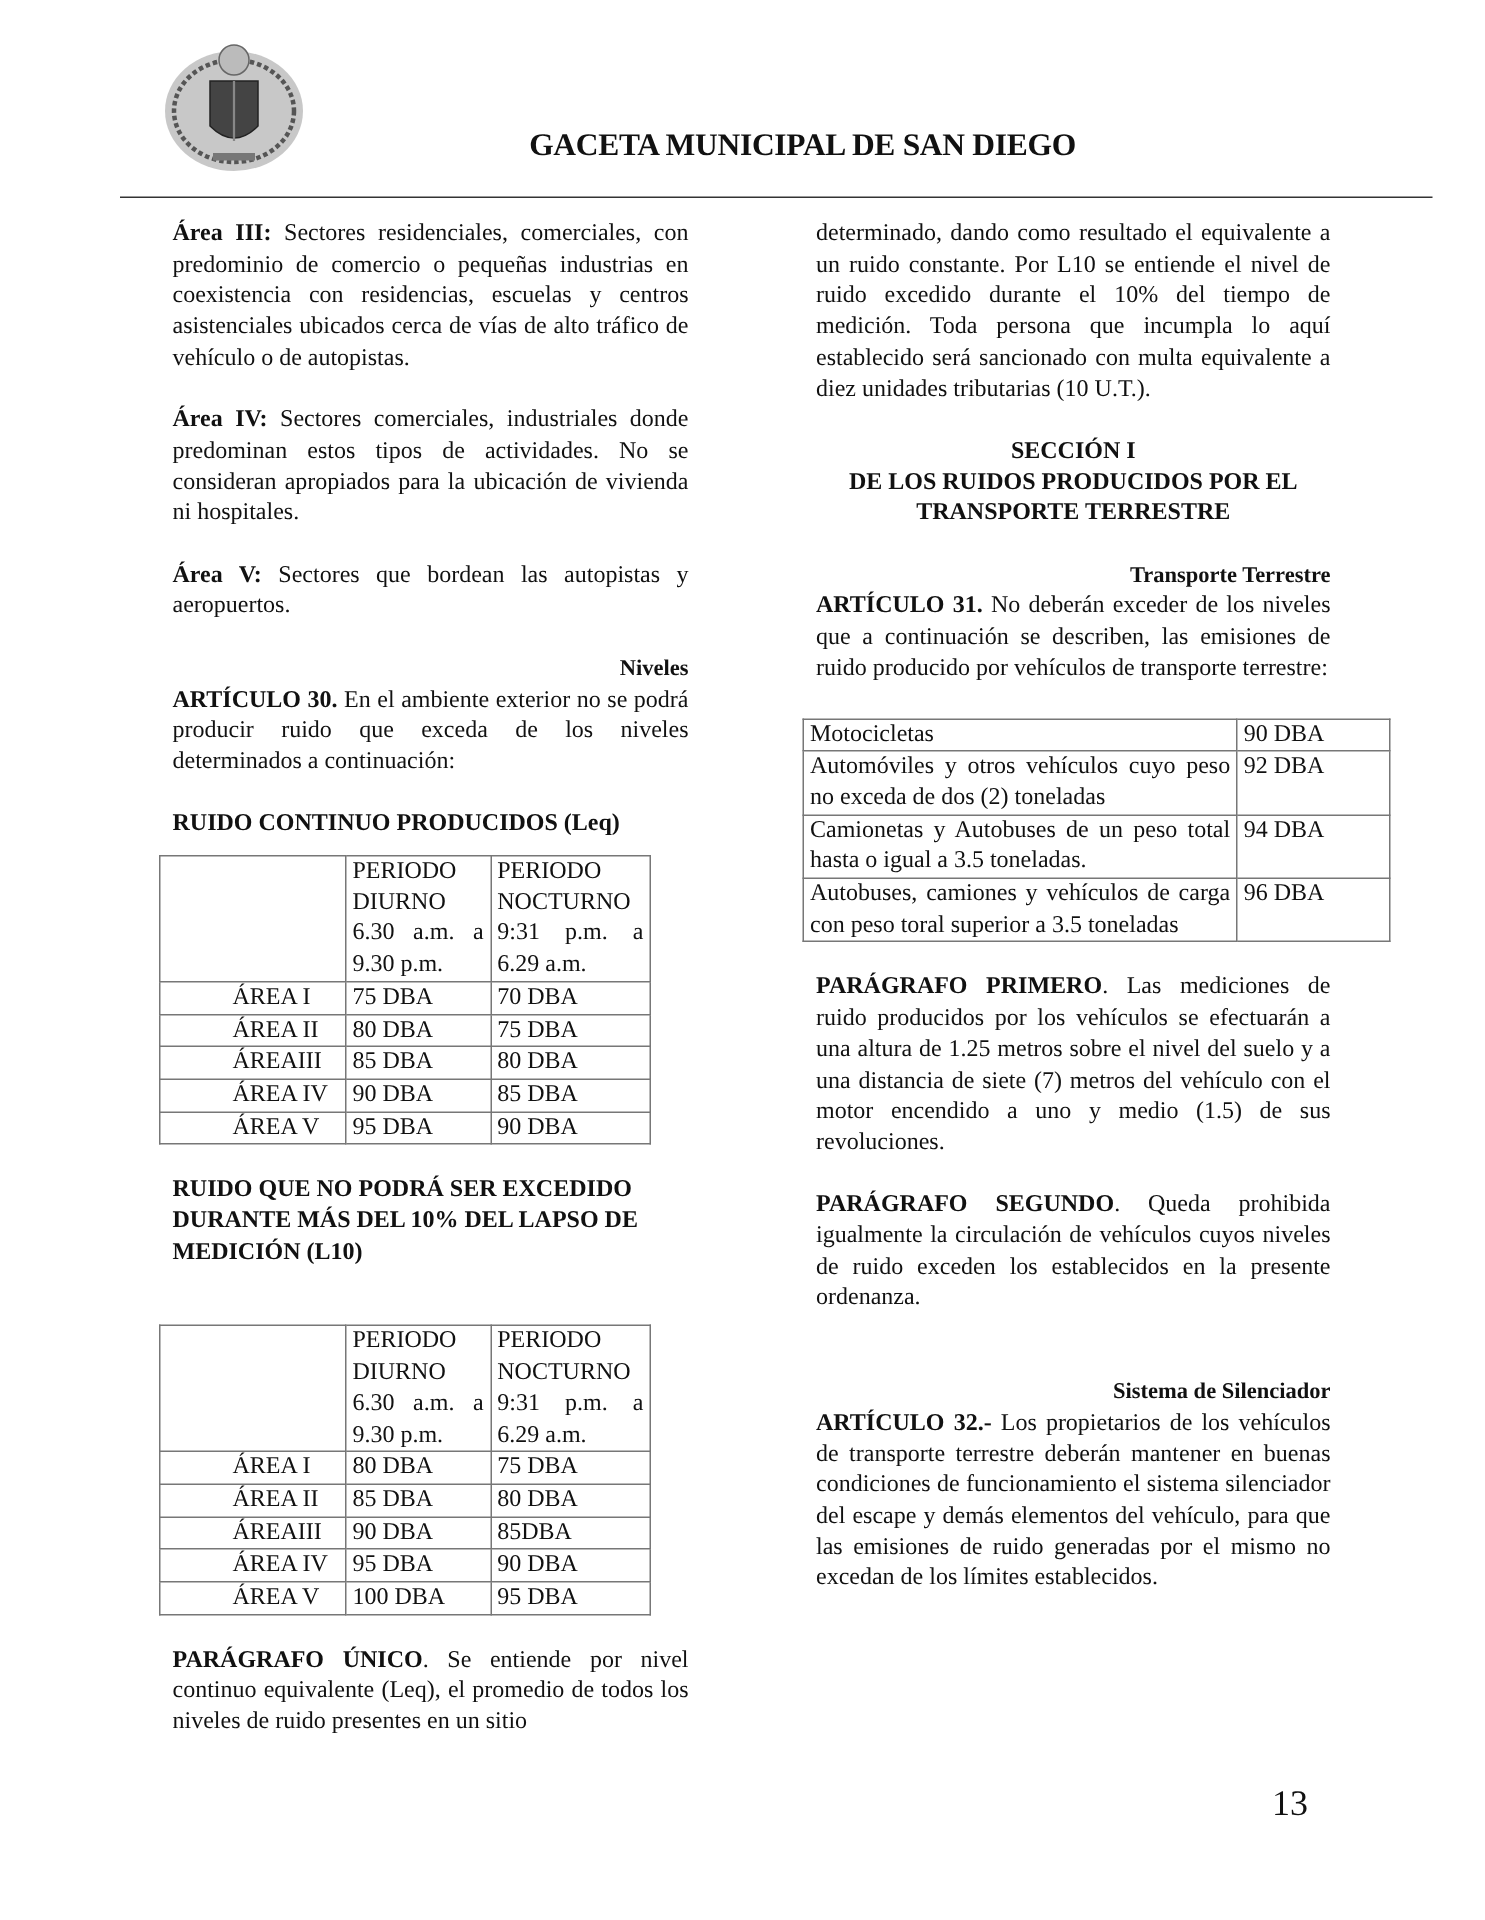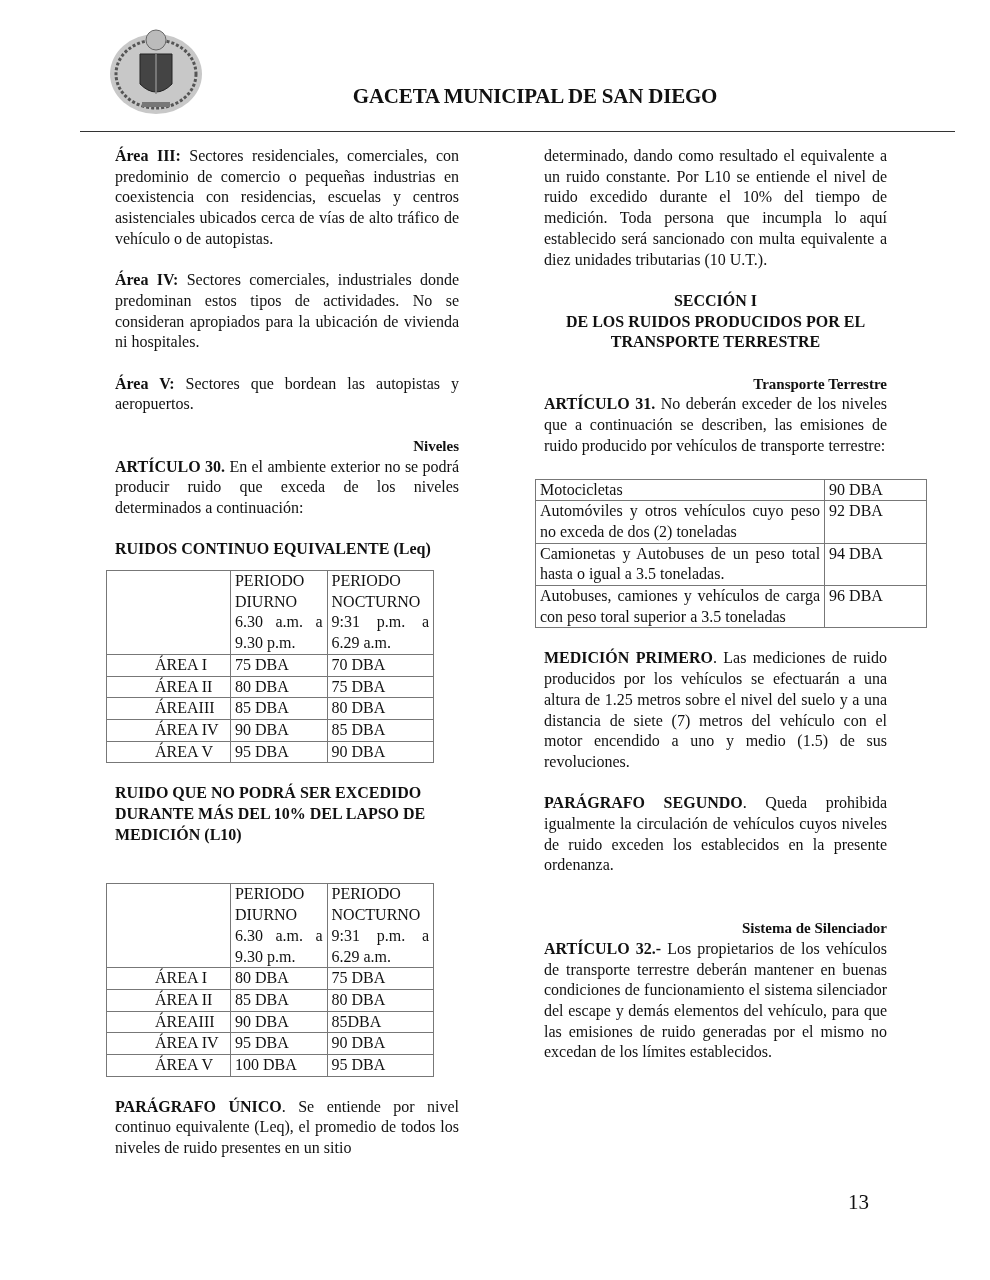--- a/index.html
+++ b/index.html
@@ -20,21 +20,21 @@
   table { border-collapse: collapse; font-size: 16px; line-height: 20.7px; }
   td { border: 1.3px solid #777; vertical-align: top; padding: 0 4px; }
   .t1 { width: 328px; margin-left: -9px; }
   .t1 td:nth-child(1) { width: 85px; padding-left: 48px; }
   .t1 td:nth-child(2) { width: 110px; }
   .t1 td:nth-child(3) { width: 108px; }
   .hdr-cell { text-align: justify; }
   .t2 { width: 392px; margin-left: -9px; }
   .t2 td:nth-child(1) { width: 252px; text-align: justify; }
   .t2 td:nth-child(2) { width: 83px; }
-  .page-num { position: absolute; left: 848px; top: 1190px; font-size: 21px; }
+  .page-num { position: absolute; left: 848px; top: 1190px; font-size: 24px; }
 </style>
 </head>
 <body>
 
 <div class="logo">
   <svg width="100" height="92" viewBox="0 0 100 92">
     <ellipse cx="50" cy="50" rx="46" ry="40" fill="#9a9a9a" opacity="0.55"></ellipse>
     <ellipse cx="50" cy="50" rx="40" ry="34" fill="none" stroke="#555" stroke-width="3" stroke-dasharray="3 2"></ellipse>
     <circle cx="50" cy="16" r="10" fill="#bbb" stroke="#666" stroke-width="1"></circle>
     <path d="M34 30 L66 30 L66 60 Q50 76 34 60 Z" fill="#444" stroke="#222" stroke-width="1"></path>
@@ -48,21 +48,21 @@
 <div class="col col-left">
   <p><b>Área III:</b><span> Sectores residenciales, comerciales, con predominio de comercio o pequeñas industrias en coexistencia con residencias, escuelas y centros asistenciales ubicados cerca de vías de alto tráfico de vehículo o de autopistas.</span></p>
   <div class="gap"></div>
   <p><b>Área IV:</b><span> Sectores comerciales, industriales donde predominan estos tipos de actividades. No se consideran apropiados para la ubicación de vivienda ni hospitales.</span></p>
   <div class="gap"></div>
   <p><b>Área V:</b><span> Sectores que bordean las autopistas y aeropuertos.</span></p>
   <div class="gap"></div>
   <div class="right-label">Niveles</div>
   <p><b>ARTÍCULO 30.</b><span> En el ambiente exterior no se podrá producir ruido que exceda de los niveles determinados a continuación:</span></p>
   <div class="gap"></div>
-  <p style="font-weight:bold;">RUIDOS CONTINUO EQUIVALENTE (Leq)</p>
+  <p style="font-weight:bold;">RUIDO CONTINUO PRODUCIDOS (Leq)</p>
   <div style="height:10px"></div>
   <table class="t1">
     <tbody>
         <tr>
       <td></td>
       <td class="hdr-cell">PERIODO DIURNO 6.30 a.m. a 9.30 p.m.</td>
       <td class="hdr-cell">PERIODO NOCTURNO 9:31 p.m. a 6.29 a.m.</td>
     </tr>
     <tr>
           <td>ÁREA I</td>
@@ -155,21 +155,21 @@
           <td>Camionetas y Autobuses de un peso total hasta o igual a 3.5 toneladas.</td>
           <td>94 DBA</td>
         </tr>
     <tr>
           <td>Autobuses, camiones y vehículos de carga con peso toral superior a 3.5 toneladas</td>
           <td>96 DBA</td>
         </tr>
   </tbody>
     </table>
   <div style="height:20px"></div>
-  <p><b>MEDICIÓN PRIMERO</b><span>. Las mediciones de ruido producidos por los vehículos se efectuarán a una altura de 1.25 metros sobre el nivel del suelo y a una distancia de siete (7) metros del vehículo con el motor encendido a uno y medio (1.5) de sus revoluciones.</span></p>
+  <p><b>PARÁGRAFO PRIMERO</b><span>. Las mediciones de ruido producidos por los vehículos se efectuarán a una altura de 1.25 metros sobre el nivel del suelo y a una distancia de siete (7) metros del vehículo con el motor encendido a uno y medio (1.5) de sus revoluciones.</span></p>
   <div class="gap"></div>
   <p><b>PARÁGRAFO SEGUNDO</b><span>. Queda prohibida igualmente la circulación de vehículos cuyos niveles de ruido exceden los establecidos en la presente ordenanza.</span></p>
   <div style="height:42px"></div>
   <div class="right-label">Sistema de Silenciador</div>
   <p><b>ARTÍCULO 32.-</b><span> Los propietarios de los vehículos de transporte terrestre deberán mantener en buenas condiciones de funcionamiento el sistema silenciador del escape y demás elementos del vehículo, para que las emisiones de ruido generadas por el mismo no excedan de los límites establecidos.</span></p>
 </div>
 
 <div class="page-num">13</div>
 
 </body></html>

